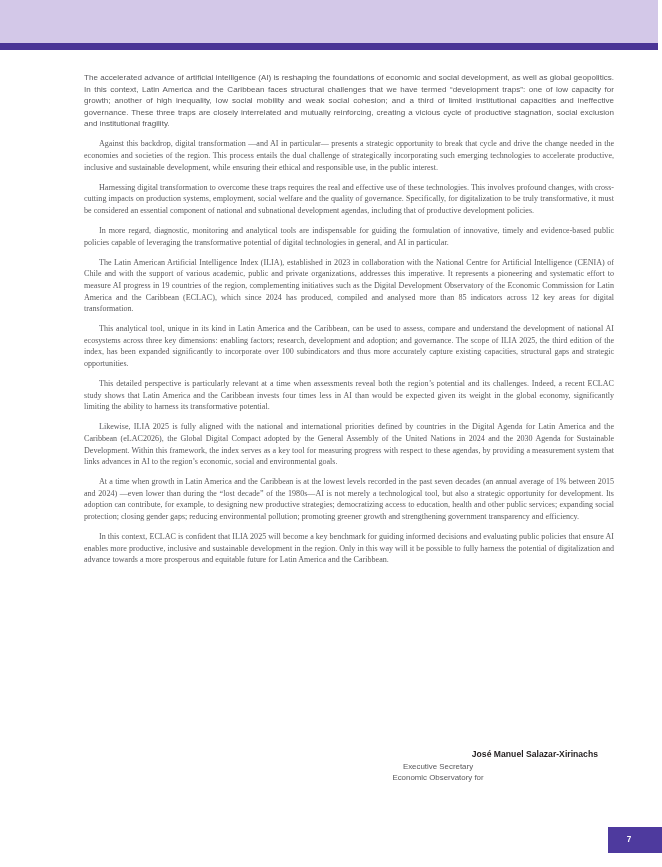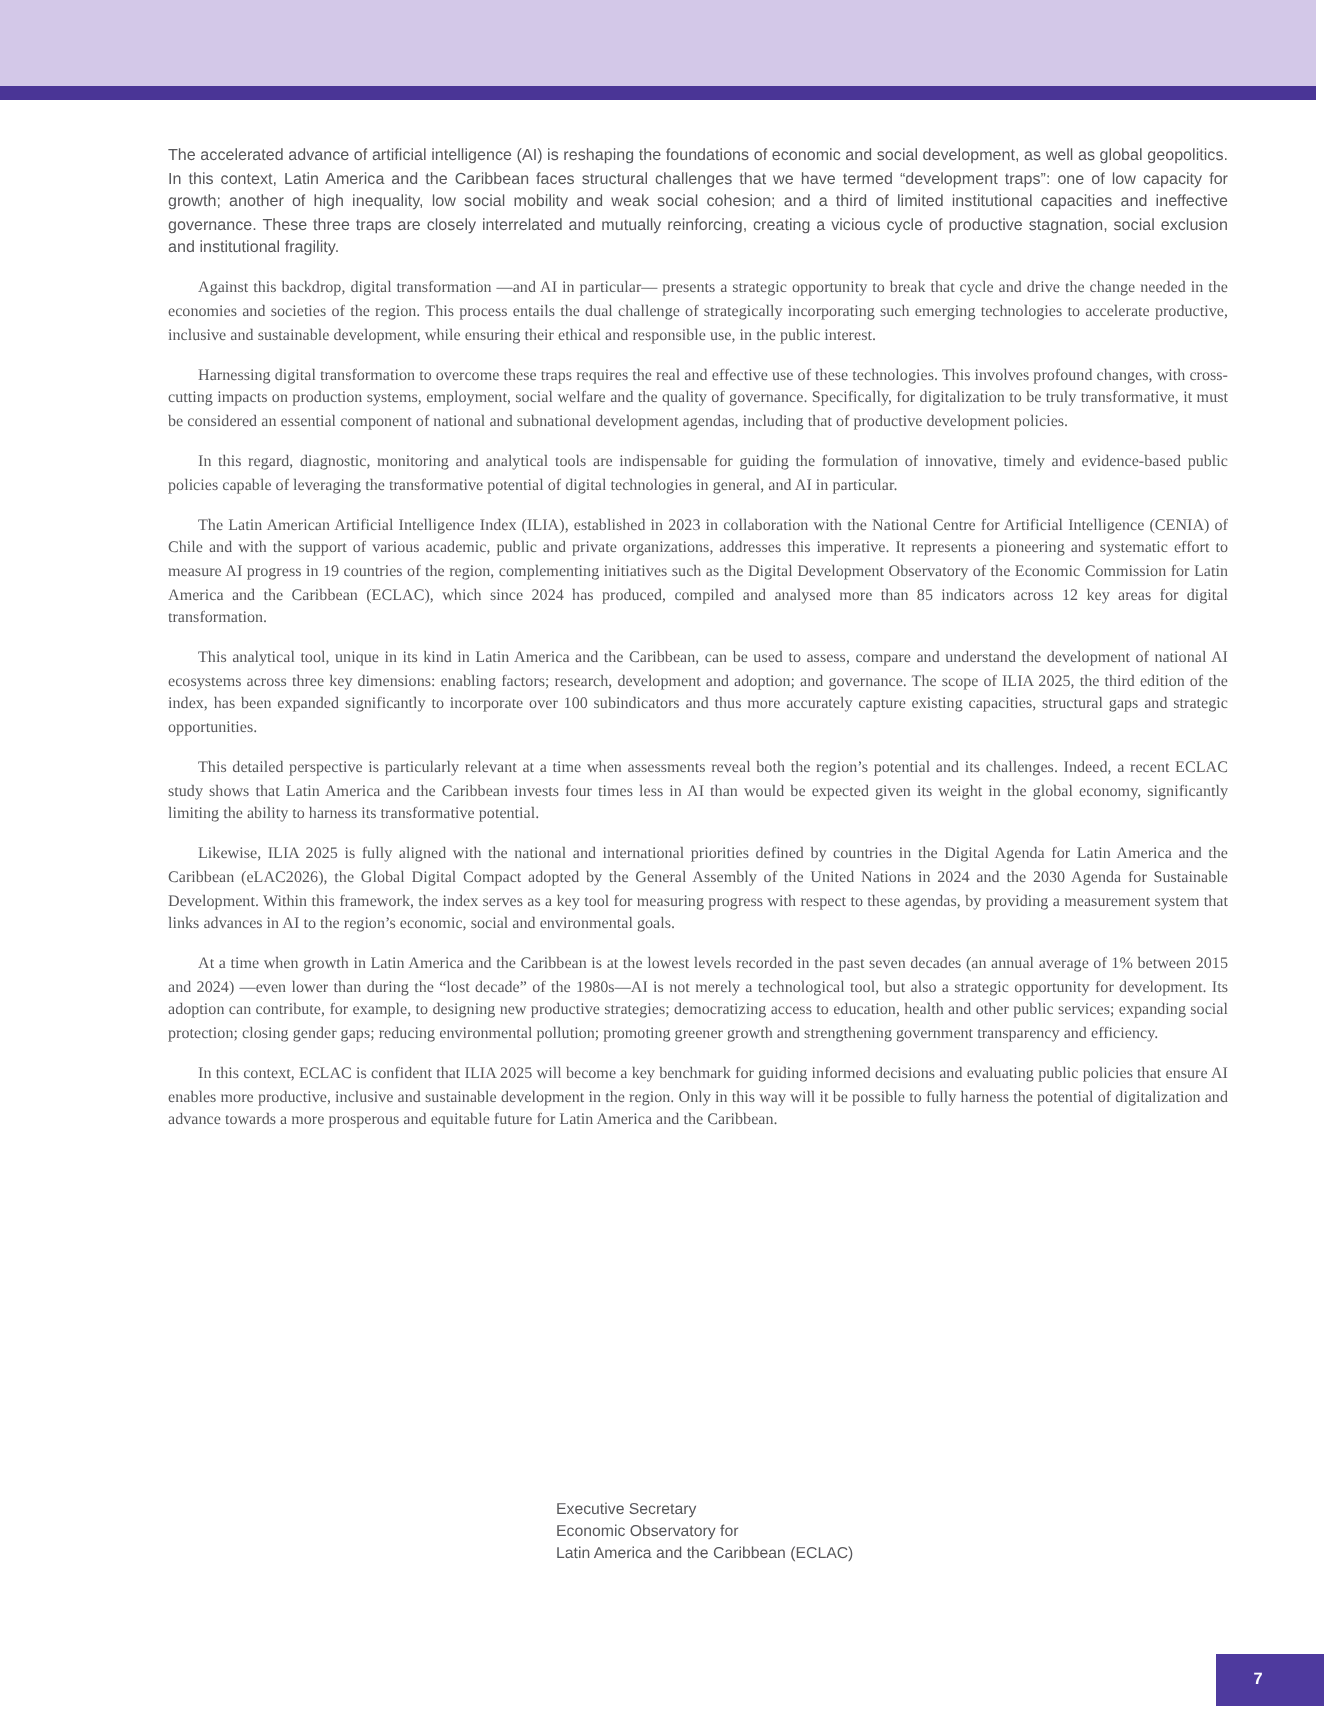--- a/index.html
+++ b/index.html
@@ -85,21 +85,21 @@
     line-height: 12px;
     letter-spacing: 0.02px;
   }
   .sig-lines {
     margin-top: 1px;
   }
   .sig-line {
     font-size: 7.9px;
     color: #58585b;
     line-height: 11px;
-    text-align: left;
+    text-align: center;
     padding-left: 210px;
   }
 
   
   .page-number-box {
     position: absolute;
     left: 608px;
     top: 827px;
     width: 54px;
     height: 26px;
@@ -124,32 +124,32 @@
 <div class="header-band">
   <div class="band-light"></div>
   <div class="band-dark"></div>
   <div class="band-edge"></div>
 </div>
 
 <div class="doc-body">
   <p class="para">The accelerated advance of artificial intelligence (AI) is reshaping the foundations of economic and social development, as well as global geopolitics. In this context, Latin America and the Caribbean faces structural challenges that we have termed “development traps”: one of low capacity for growth; another of high inequality, low social mobility and weak social cohesion; and a third of limited institutional capacities and ineffective governance. These three traps are closely interrelated and mutually reinforcing, creating a vicious cycle of productive stagnation, social exclusion and institutional fragility.</p>
   <p class="para indent">Against this backdrop, digital transformation —and AI in particular— presents a strategic opportunity to break that cycle and drive the change needed in the economies and societies of the region. This process entails the dual challenge of strategically incorporating such emerging technologies to accelerate productive, inclusive and sustainable development, while ensuring their ethical and responsible use, in the public interest.</p>
   <p class="para indent">Harnessing digital transformation to overcome these traps requires the real and effective use of these technologies. This involves profound changes, with cross-cutting impacts on production systems, employment, social welfare and the quality of governance. Specifically, for digitalization to be truly transformative, it must be considered an essential component of national and subnational development agendas, including that of productive development policies.</p>
-  <p class="para indent">In this regard, diagnostic, monitoring and analytical tools are indispensable for guiding the formulation of innovative, timely and evidence-based public policies capable of leveraging the transformative potential of digital technologies in general, and AI in particular.</p>
+  <p class="para indent">In more regard, diagnostic, monitoring and analytical tools are indispensable for guiding the formulation of innovative, timely and evidence-based public policies capable of leveraging the transformative potential of digital technologies in general, and AI in particular.</p>
   <p class="para indent">The Latin American Artificial Intelligence Index (ILIA), established in 2023 in collaboration with the National Centre for Artificial Intelligence (CENIA) of Chile and with the support of various academic, public and private organizations, addresses this imperative. It represents a pioneering and systematic effort to measure AI progress in 19 countries of the region, complementing initiatives such as the Digital Development Observatory of the Economic Commission for Latin America and the Caribbean (ECLAC), which since 2024 has produced, compiled and analysed more than 85 indicators across 12 key areas for digital transformation.</p>
   <p class="para indent">This analytical tool, unique in its kind in Latin America and the Caribbean, can be used to assess, compare and understand the development of national AI ecosystems across three key dimensions: enabling factors; research, development and adoption; and governance. The scope of ILIA 2025, the third edition of the index, has been expanded significantly to incorporate over 100 subindicators and thus more accurately capture existing capacities, structural gaps and strategic opportunities.</p>
   <p class="para indent">This detailed perspective is particularly relevant at a time when assessments reveal both the region’s potential and its challenges. Indeed, a recent ECLAC study shows that Latin America and the Caribbean invests four times less in AI than would be expected given its weight in the global economy, significantly limiting the ability to harness its transformative potential.</p>
   <p class="para indent">Likewise, ILIA 2025 is fully aligned with the national and international priorities defined by countries in the Digital Agenda for Latin America and the Caribbean (eLAC2026), the Global Digital Compact adopted by the General Assembly of the United Nations in 2024 and the 2030 Agenda for Sustainable Development. Within this framework, the index serves as a key tool for measuring progress with respect to these agendas, by providing a measurement system that links advances in AI to the region’s economic, social and environmental goals.</p>
   <p class="para indent">At a time when growth in Latin America and the Caribbean is at the lowest levels recorded in the past seven decades (an annual average of 1% between 2015 and 2024) —even lower than during the “lost decade” of the 1980s—AI is not merely a technological tool, but also a strategic opportunity for development. Its adoption can contribute, for example, to designing new productive strategies; democratizing access to education, health and other public services; expanding social protection; closing gender gaps; reducing environmental pollution; promoting greener growth and strengthening government transparency and efficiency.</p>
   <p class="para indent">In this context, ECLAC is confident that ILIA 2025 will become a key benchmark for guiding informed decisions and evaluating public policies that ensure AI enables more productive, inclusive and sustainable development in the region. Only in this way will it be possible to fully harness the potential of digitalization and advance towards a more prosperous and equitable future for Latin America and the Caribbean.</p>
 </div>
 
 <div class="signature">
+  <div class="sig-name">José Manuel Salazar-Xirinachs</div>
   <div class="sig-lines">
     <div class="sig-line">Executive Secretary</div>
     <div class="sig-line">Economic Observatory for</div>
-    <div class="sig-line">Latin America and the Caribbean (ECLAC)</div>
   </div>
 </div>
 
 <div class="page-number-box">
   <span class="page-number">7</span>
 </div>
 
 </body></html>

